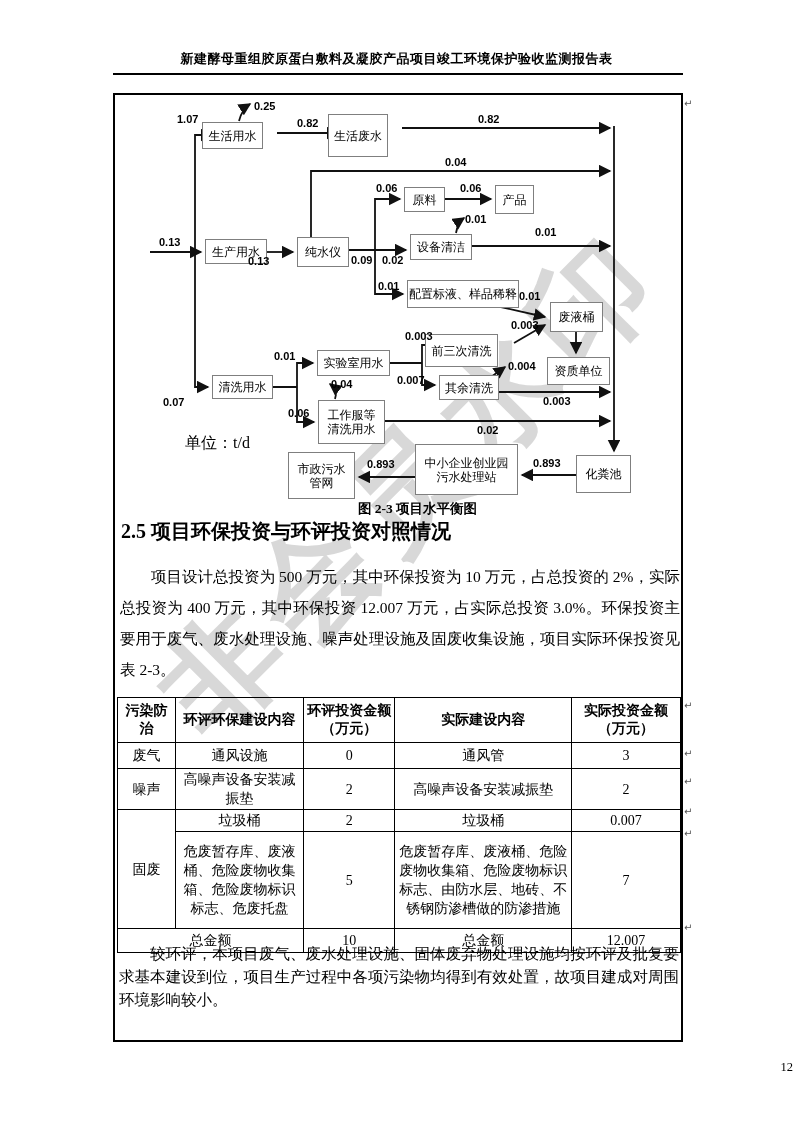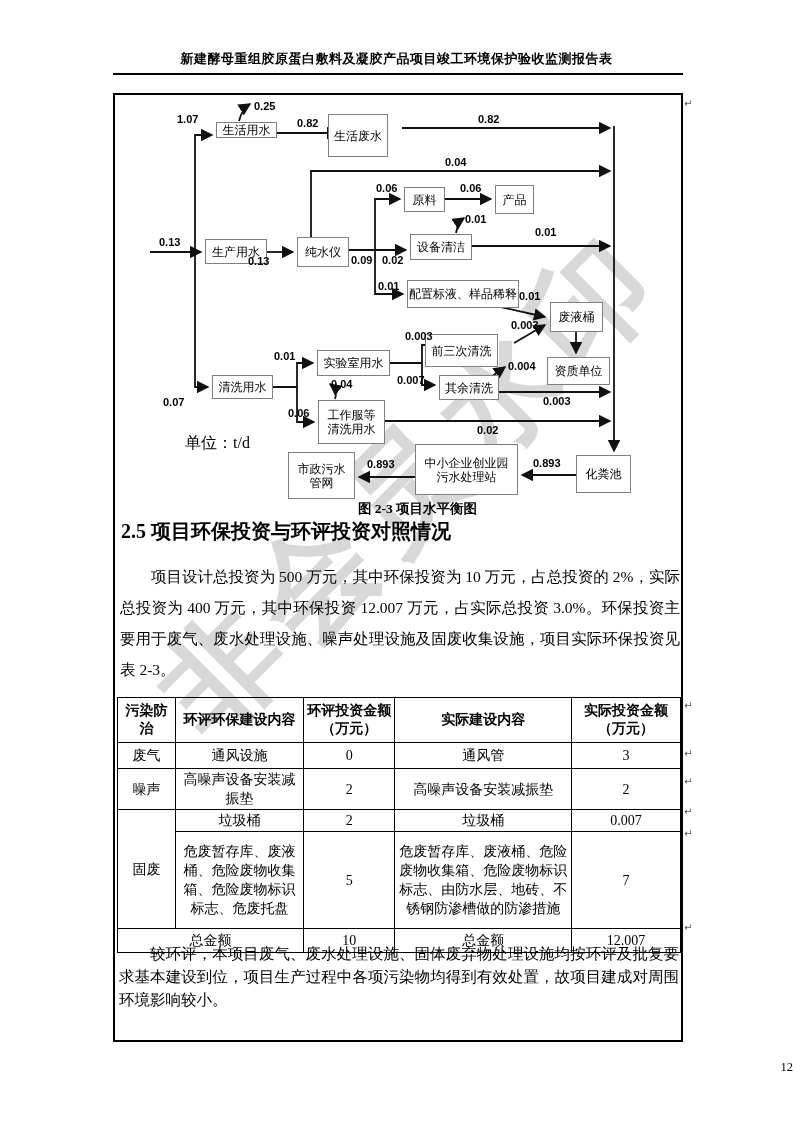--- a/index.html
+++ b/index.html
@@ -89,21 +89,21 @@
       <path class="ar" d="M275,268 H307 M307,268 V250 H322" marker-end="url(#ah)"></path>
       <path class="ar" d="M307,268 V290 H320" marker-end="url(#ah)"></path>
       <path class="ar" d="M369,287 L390,272" marker-end="url(#ah)"></path>
       <path class="ar" d="M384,297 H495" marker-end="url(#ah)"></path>
       <path class="ar" d="M270,326 H495" marker-end="url(#ah)"></path>
       <path class="ar" d="M220,304 Q223,295 215,289" marker-end="url(#ah)"></path>
       <path class="ar" d="M461,380 H407" marker-end="url(#ah)"></path>
       <path class="ar" d="M300,382 H244" marker-end="url(#ah)"></path>
     </svg>
 
-    <div class="fb" style="left:101px;top:27px;width:61px;height:16px">生活用水</div>
+    <div class="fb" style="left:87px;top:27px;width:61px;height:27px">生活用水</div>
     <div class="fb" style="left:213px;top:19px;width:60px;height:43px">生活废水</div>
     <div class="fb" style="left:90px;top:144px;width:62px;height:25px">生产用水</div>
     <div class="fb" style="left:182px;top:142px;width:52px;height:30px">纯水仪</div>
     <div class="fb" style="left:289px;top:92px;width:41px;height:25px">原料</div>
     <div class="fb" style="left:380px;top:90px;width:39px;height:29px">产品</div>
     <div class="fb" style="left:295px;top:139px;width:62px;height:26px">设备清洁</div>
     <div class="fb" style="left:292px;top:185px;width:112px;height:28px">配置标液、样品稀释</div>
     <div class="fb" style="left:435px;top:207px;width:53px;height:30px">废液桶</div>
     <div class="fb" style="left:310px;top:239px;width:73px;height:33px">前三次清洗</div>
     <div class="fb" style="left:432px;top:262px;width:63px;height:28px">资质单位</div>

